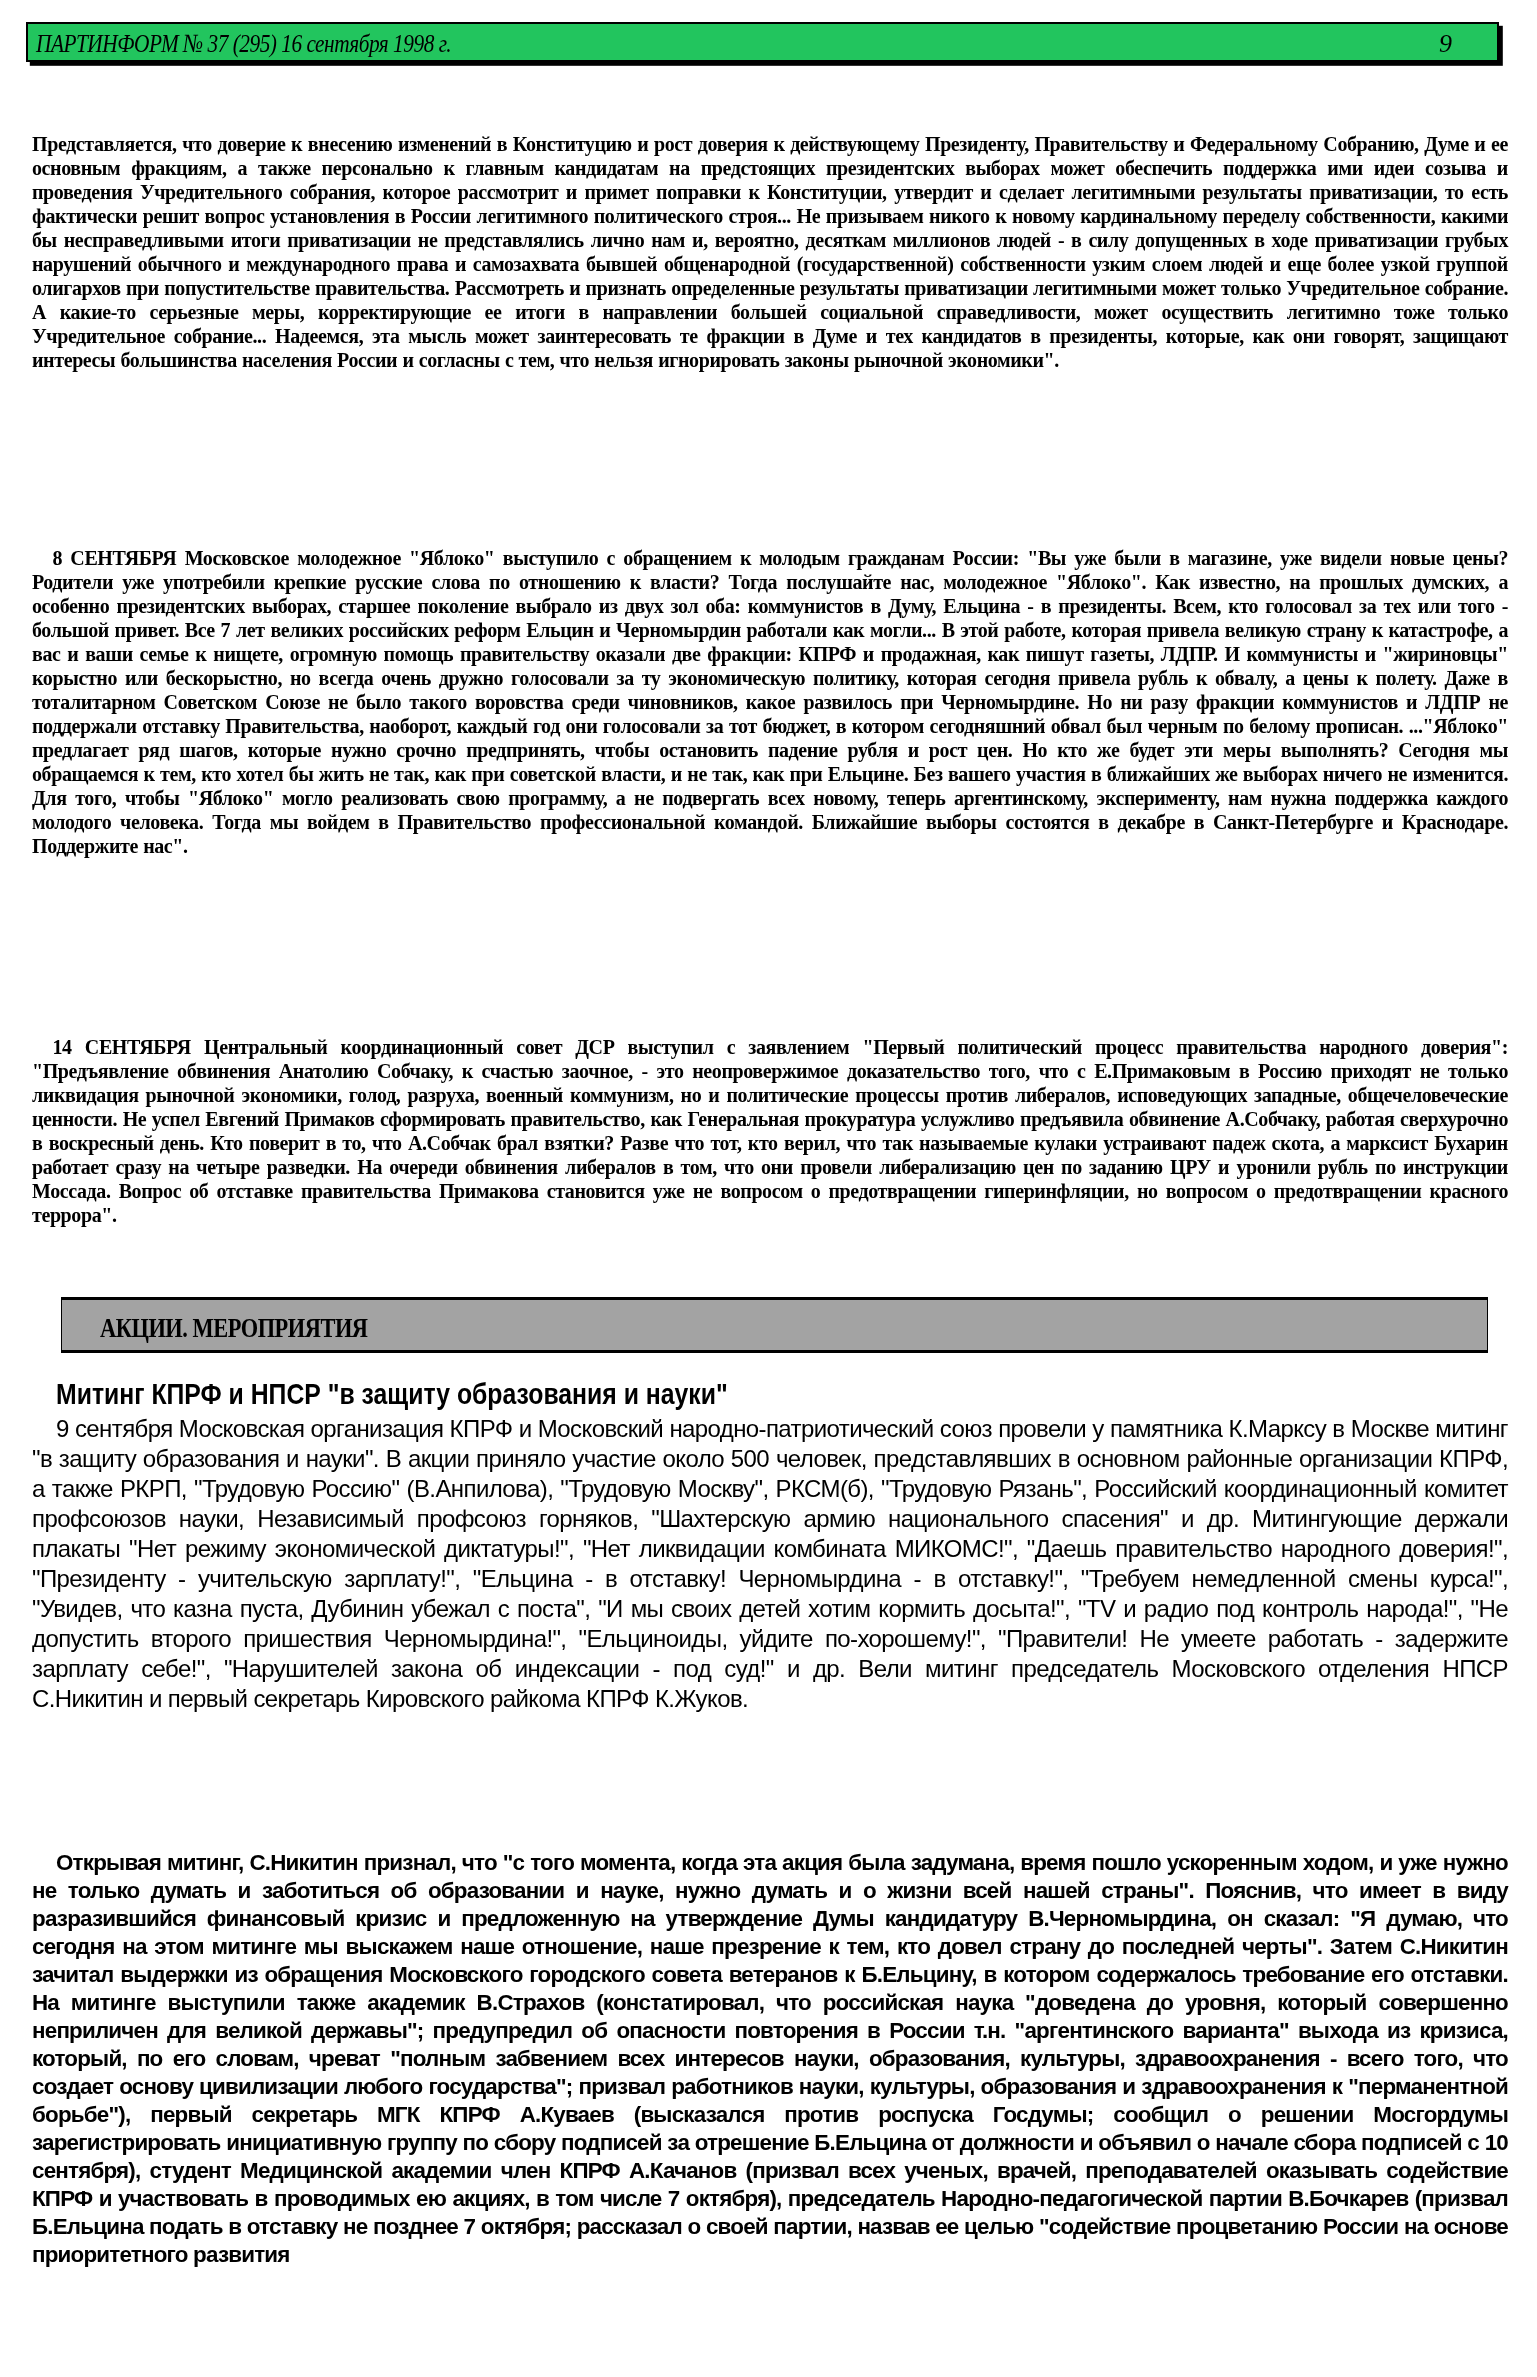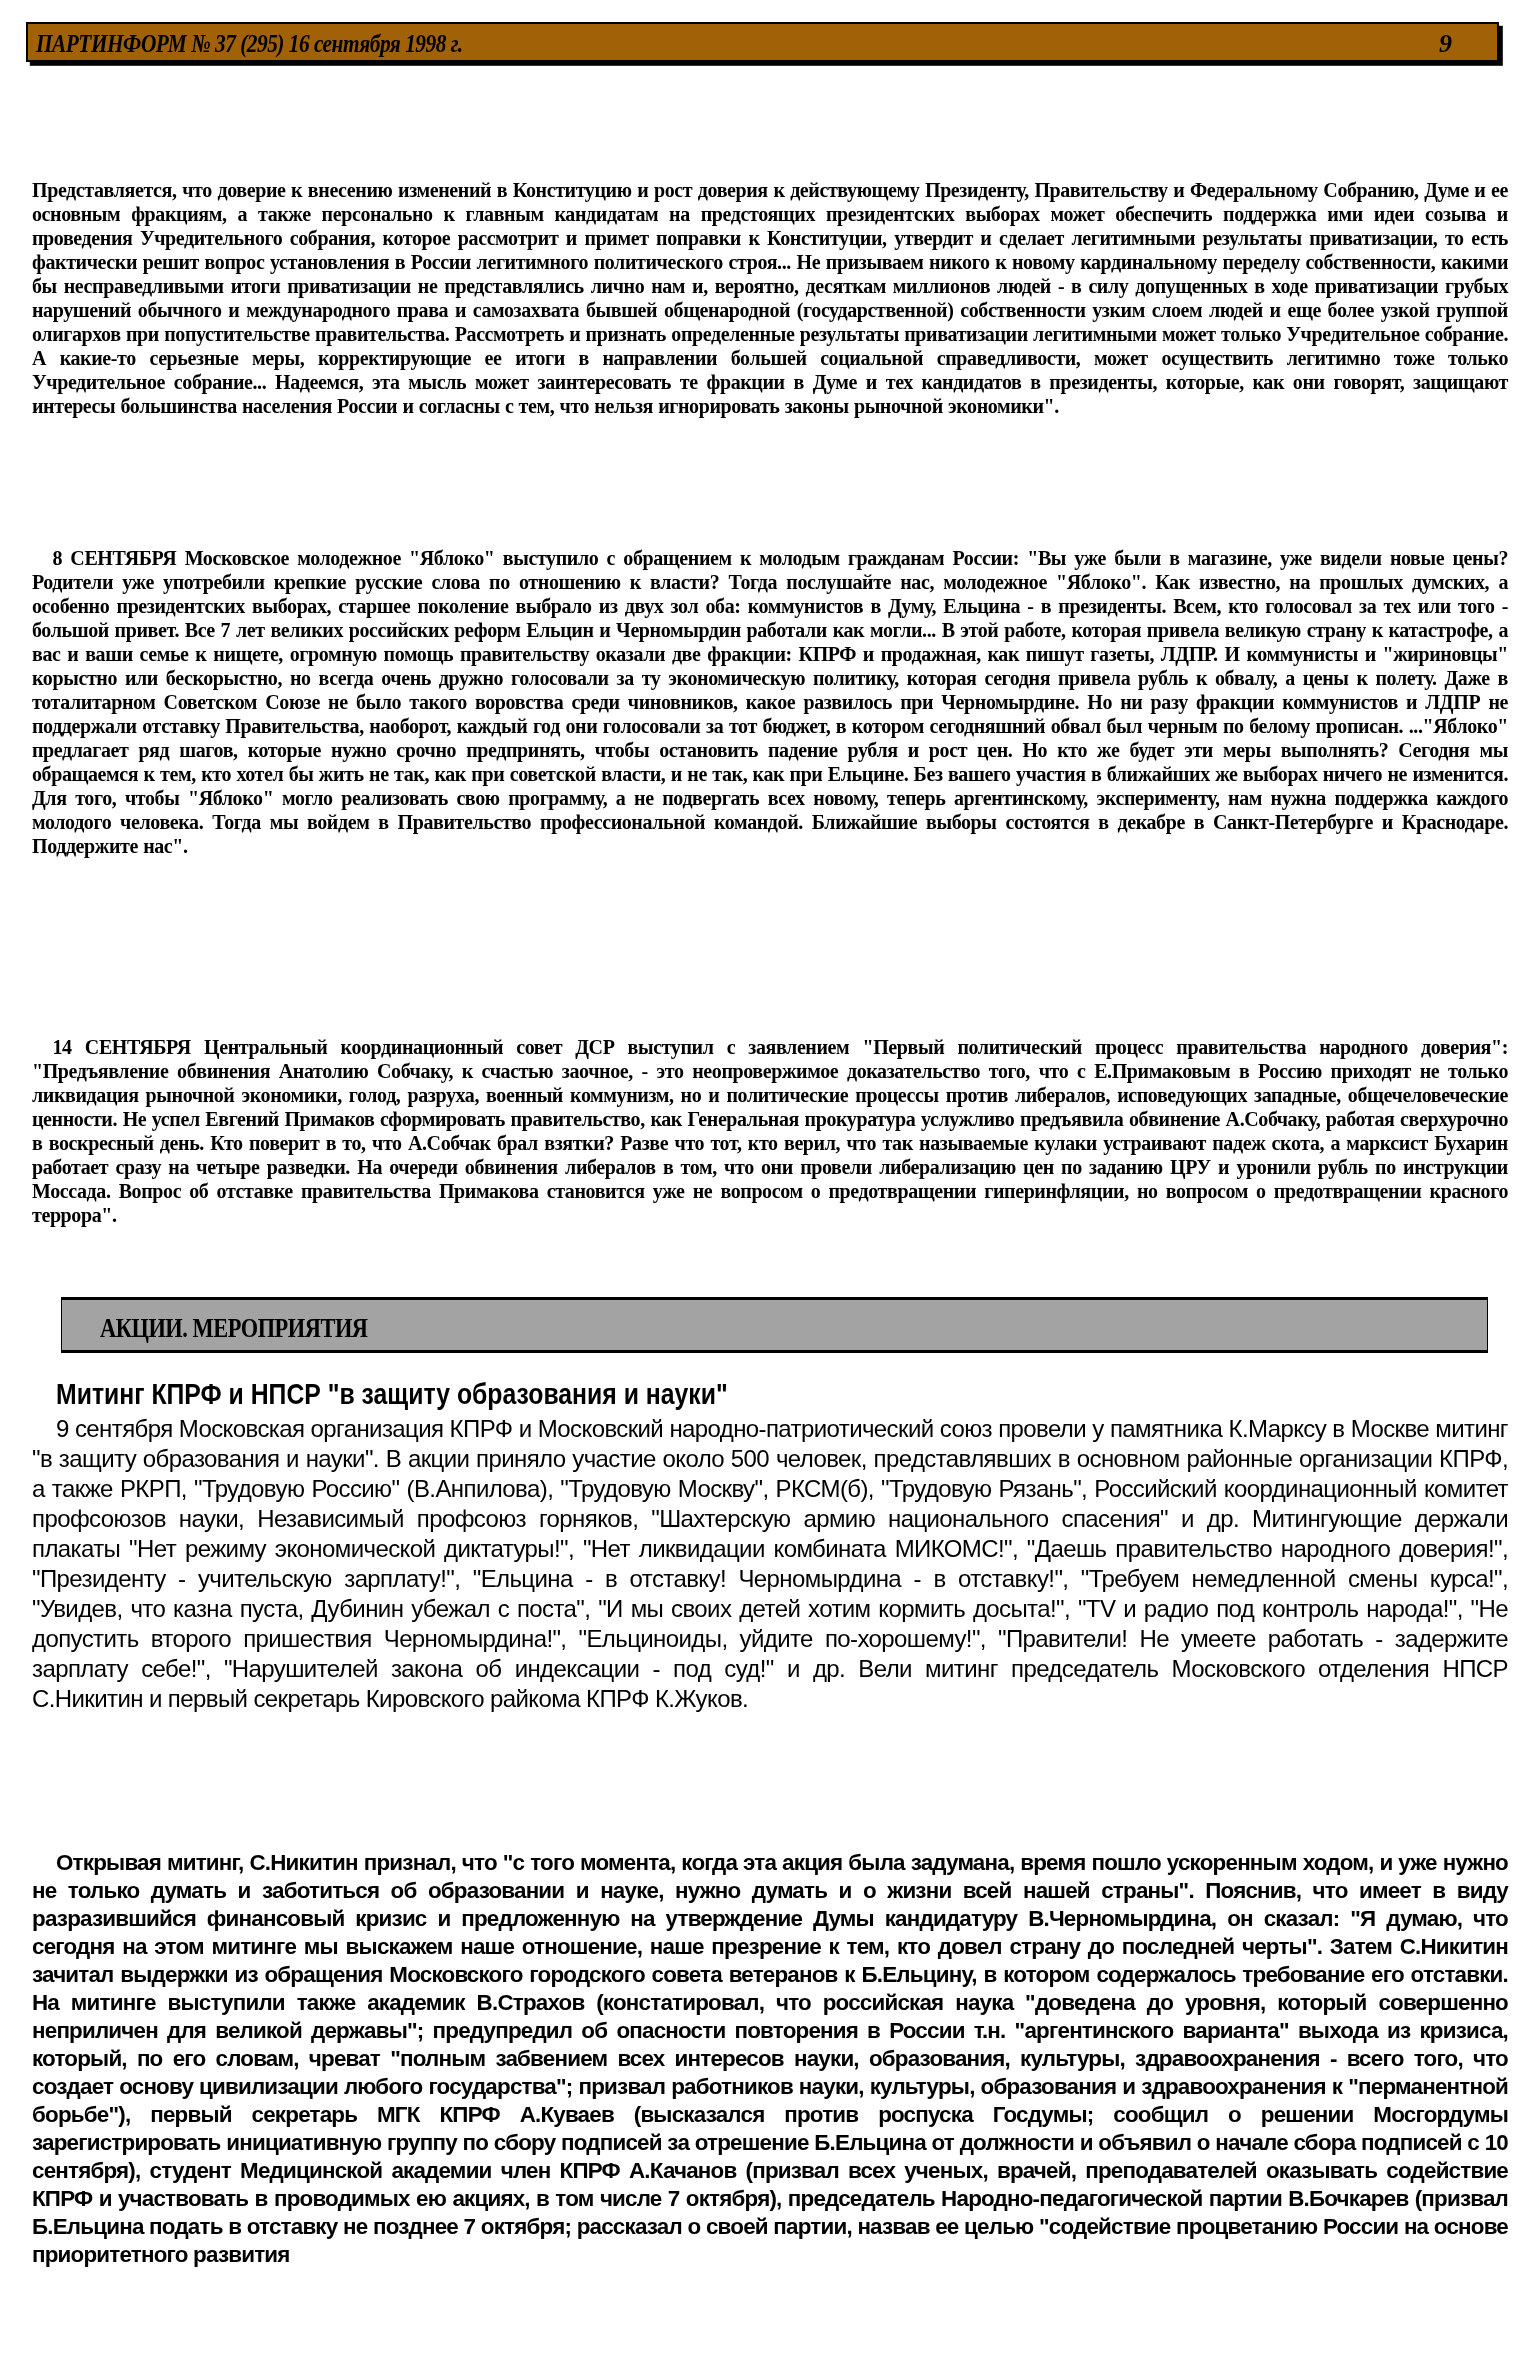--- a/index.html
+++ b/index.html
@@ -1,39 +1,38 @@
 <!DOCTYPE html>
 <html style="font-size:10.2px"><head>
 <meta charset="utf-8">
 <style>
   html, body { margin:0; padding:0; background:#ffffff; }
   body { width:1537px; height:2377px; position:relative; overflow:hidden; color:#000; }
   .header-box {
     position:absolute; left:26px; top:22.4px; width:1473px; height:40px;
-    border:2.6px solid #000; box-shadow:3.8px 3.8px 0 #000; background:#a16207;
+    border:2.6px solid #000; box-shadow:3.8px 3.8px 0 #000; background:#22c55e;
     box-sizing:border-box;
-    font-weight:bold;
   }
   .header-title {
     position:absolute; left:7.7px; top:5.1px;
     font-family:"Liberation Serif", serif; font-style:italic; font-size:26px;
     letter-spacing:-0.6px; transform:scaleX(0.82); transform-origin:left top; white-space:nowrap;
   }
   .header-page {
     position:absolute; right:45px; top:5.1px;
     font-family:"Liberation Serif", serif; font-style:italic; font-size:26px;
   }
   .serif-block {
     position:absolute; left:32px; width:1476px;
     font-family:"Liberation Serif", serif; font-weight:bold; font-size:20px;
     line-height:24px; text-align:justify; letter-spacing:-0.4px; word-spacing:0.6px;
     margin:0;
   }
   .serif-block.indent { text-indent:20.5px; }
-  #p1 { top:132px;margin-top:46px; }
+  #p1 { top:132px; }
   #p2 { top:546px; }
   #p3 { top:1035px; }
   .section-box {
     position:absolute; left:61px; top:1297px; width:1427px; height:56px;
     background:#a3a3a3; border:1.3px solid #000; border-top:3.2px solid #000; border-bottom:3.2px solid #000;
     box-sizing:border-box;
   }
   .section-title {
     position:absolute; left:38px; top:11.5px;
     font-family:"Liberation Serif", serif; font-weight:bold; font-size:28px;

